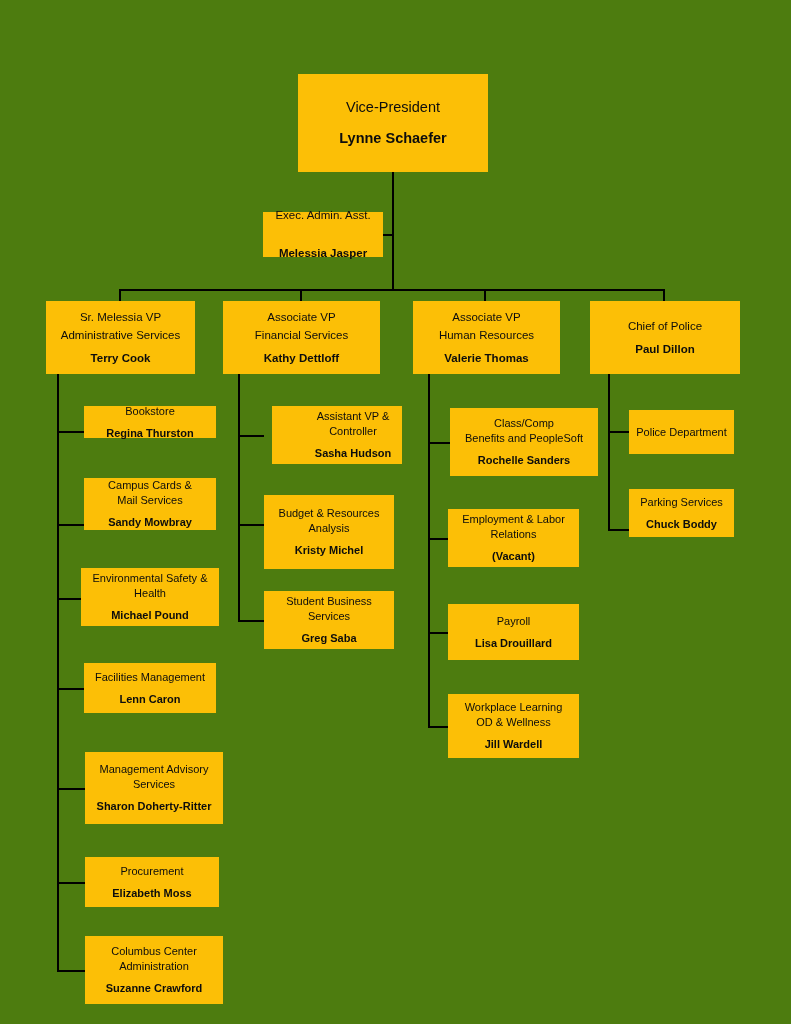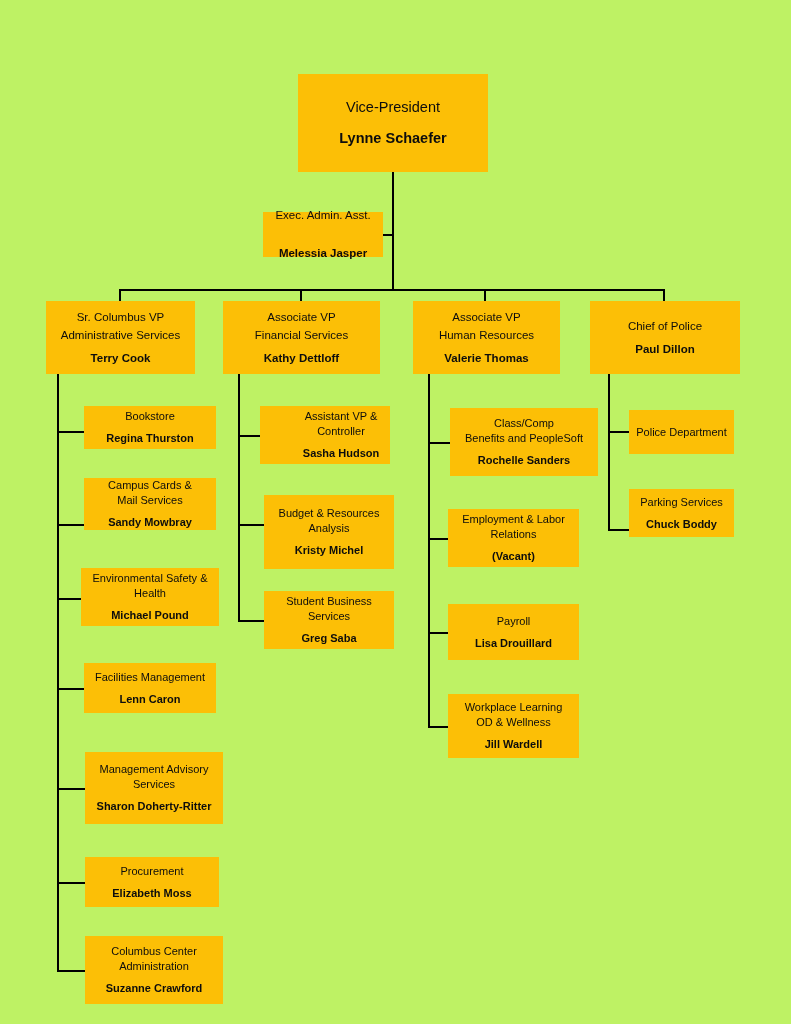--- a/index.html
+++ b/index.html
@@ -9,21 +9,21 @@
     background: #ffffff;
   }
   body {
     font-family: "Liberation Sans", sans-serif;
     -webkit-font-smoothing: antialiased;
   }
   #chart-root {
     position: relative;
     width: 791px;
     height: 1024px;
-    background: #bef264;
+    background: #4d7c0f;
     overflow: hidden;
   }
 
   
   .node {
     position: absolute;
     background: #FCBF06;
     box-sizing: border-box;
     display: flex;
     flex-direction: column;
@@ -90,21 +90,21 @@
   <div class="line h" style="left:383px; top:234px; width:11px; height:2px;"></div>
 
   <div class="line h" style="left:119px; top:289px; width:546px; height:2px;"></div>
 
   <div class="line v" style="left:119px; top:289px; width:2px; height:12px;"></div>
   <div class="line v" style="left:300px; top:289px; width:2px; height:12px;"></div>
   <div class="line v" style="left:484px; top:289px; width:2px; height:12px;"></div>
   <div class="line v" style="left:663px; top:289px; width:2px; height:12px;"></div>
 
   <div class="node div" style="left:46px; top:301px; width:149px; height:73px;">
-    <span class="title-line">Sr. Columbus VP</span>
+    <span class="title-line">Sr. Melessia VP</span>
     <span class="title-line">Administrative Services</span>
     <span class="person">Terry Cook</span>
   </div>
 
   <div class="node div" style="left:223px; top:301px; width:157px; height:73px;">
     <span class="title-line">Associate VP</span>
     <span class="title-line">Financial Services</span>
     <span class="person">Kathy Dettloff</span>
   </div>
 
@@ -115,21 +115,21 @@
   </div>
 
   <div class="node div" style="left:590px; top:301px; width:150px; height:73px;">
     <span class="title-line">Chief of Police</span>
     <span class="person">Paul Dillon</span>
   </div>
 
   <div class="line v" style="left:57px; top:374px; width:2px; height:598px;"></div>
 
   <div class="line h" style="left:57px; top:431px; width:27px; height:2px;"></div>
-  <div class="node leaf" style="left:84px; top:406px; width:132px; height:43px;">
+  <div class="node leaf" style="left:84px; top:406px; width:132px; height:32px;">
     <span class="title-line">Bookstore</span>
     <span class="person">Regina Thurston</span>
   </div>
 
   <div class="line h" style="left:57px; top:524px; width:27px; height:2px;"></div>
   <div class="node leaf" style="left:84px; top:478px; width:132px; height:52px;">
     <span class="title-line">Campus Cards &amp;</span>
     <span class="title-line">Mail Services</span>
     <span class="person">Sandy Mowbray</span>
   </div>
@@ -163,21 +163,21 @@
   <div class="line h" style="left:57px; top:970px; width:28px; height:2px;"></div>
   <div class="node leaf" style="left:85px; top:936px; width:138px; height:68px;">
     <span class="title-line">Columbus Center</span>
     <span class="title-line">Administration</span>
     <span class="person">Suzanne Crawford</span>
   </div>
 
   <div class="line v" style="left:238px; top:374px; width:2px; height:248px;"></div>
 
   <div class="line h" style="left:238px; top:435px; width:26px; height:2px;"></div>
-  <div class="node leaf" style="left:260px; top:406px; width:130px; height:58px;padding-left:36px;">
+  <div class="node leaf" style="left:272px; top:406px; width:130px; height:58px;padding-left:36px;">
     <span class="title-line">Assistant VP &amp;</span>
     <span class="title-line">Controller</span>
     <span class="person">Sasha Hudson</span>
   </div>
 
   <div class="line h" style="left:238px; top:524px; width:26px; height:2px;"></div>
   <div class="node leaf" style="left:264px; top:495px; width:130px; height:74px;">
     <span class="title-line">Budget &amp; Resources</span>
     <span class="title-line">Analysis</span>
     <span class="person">Kristy Michel</span>

